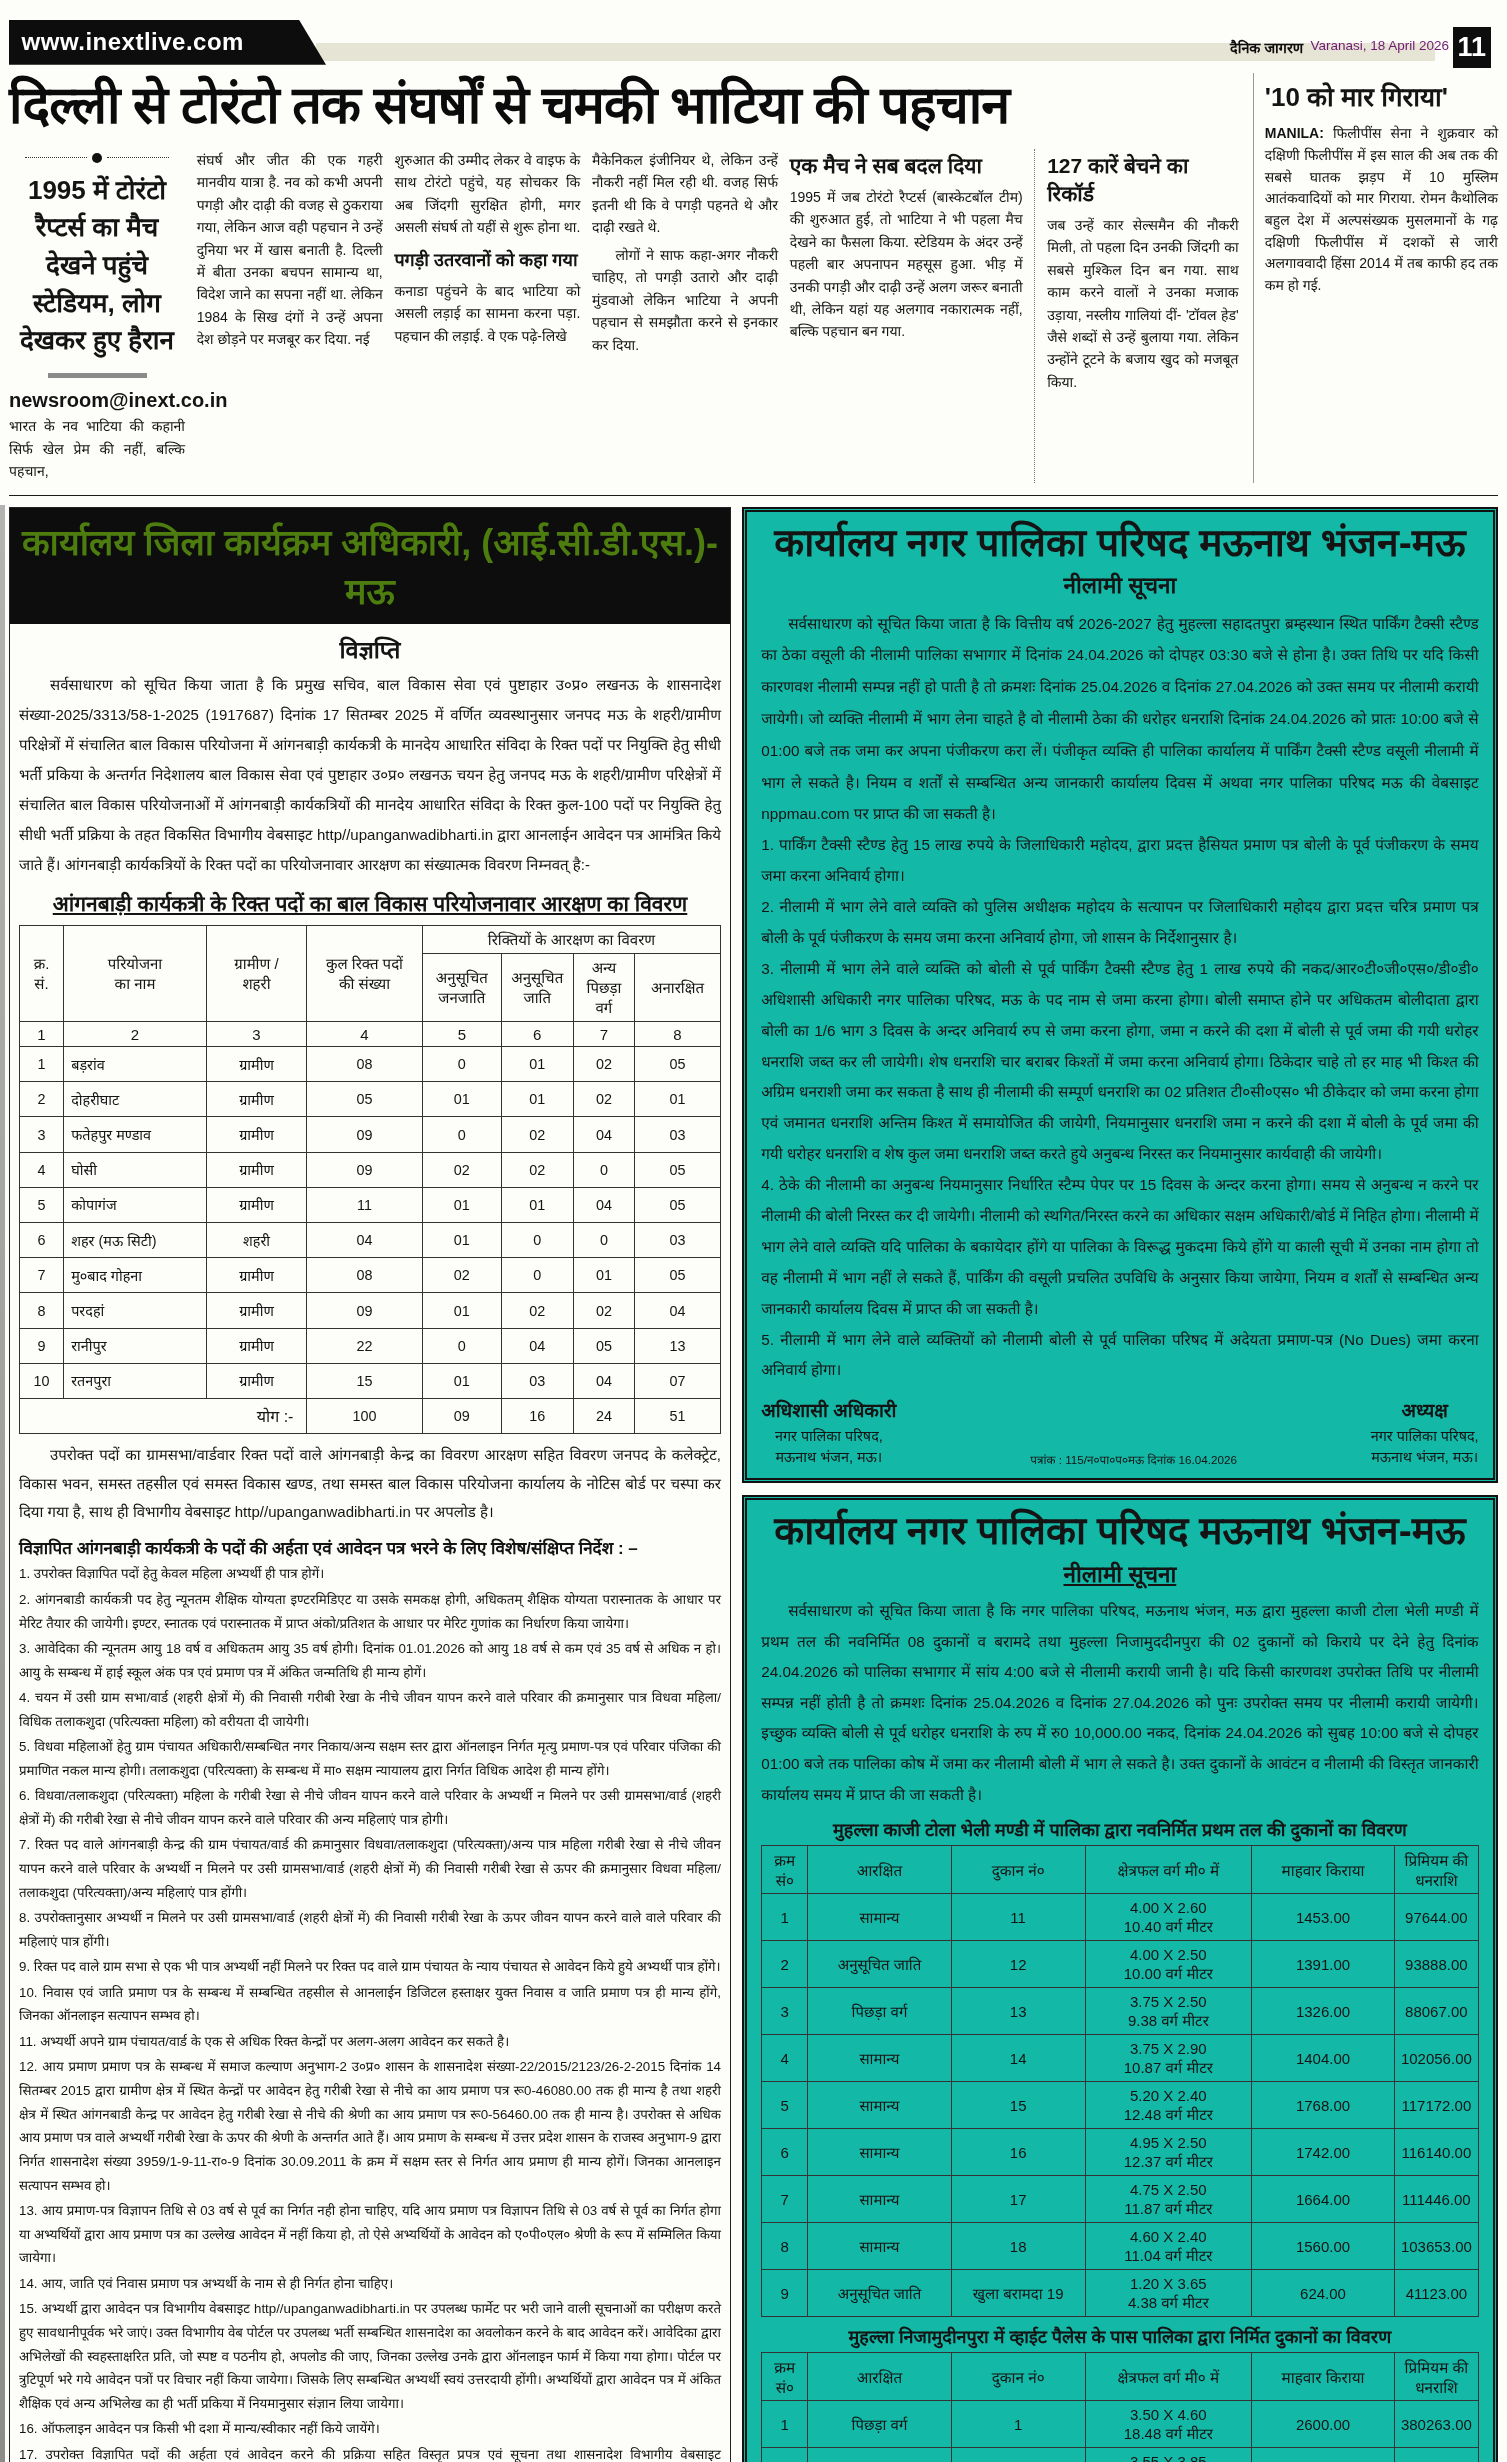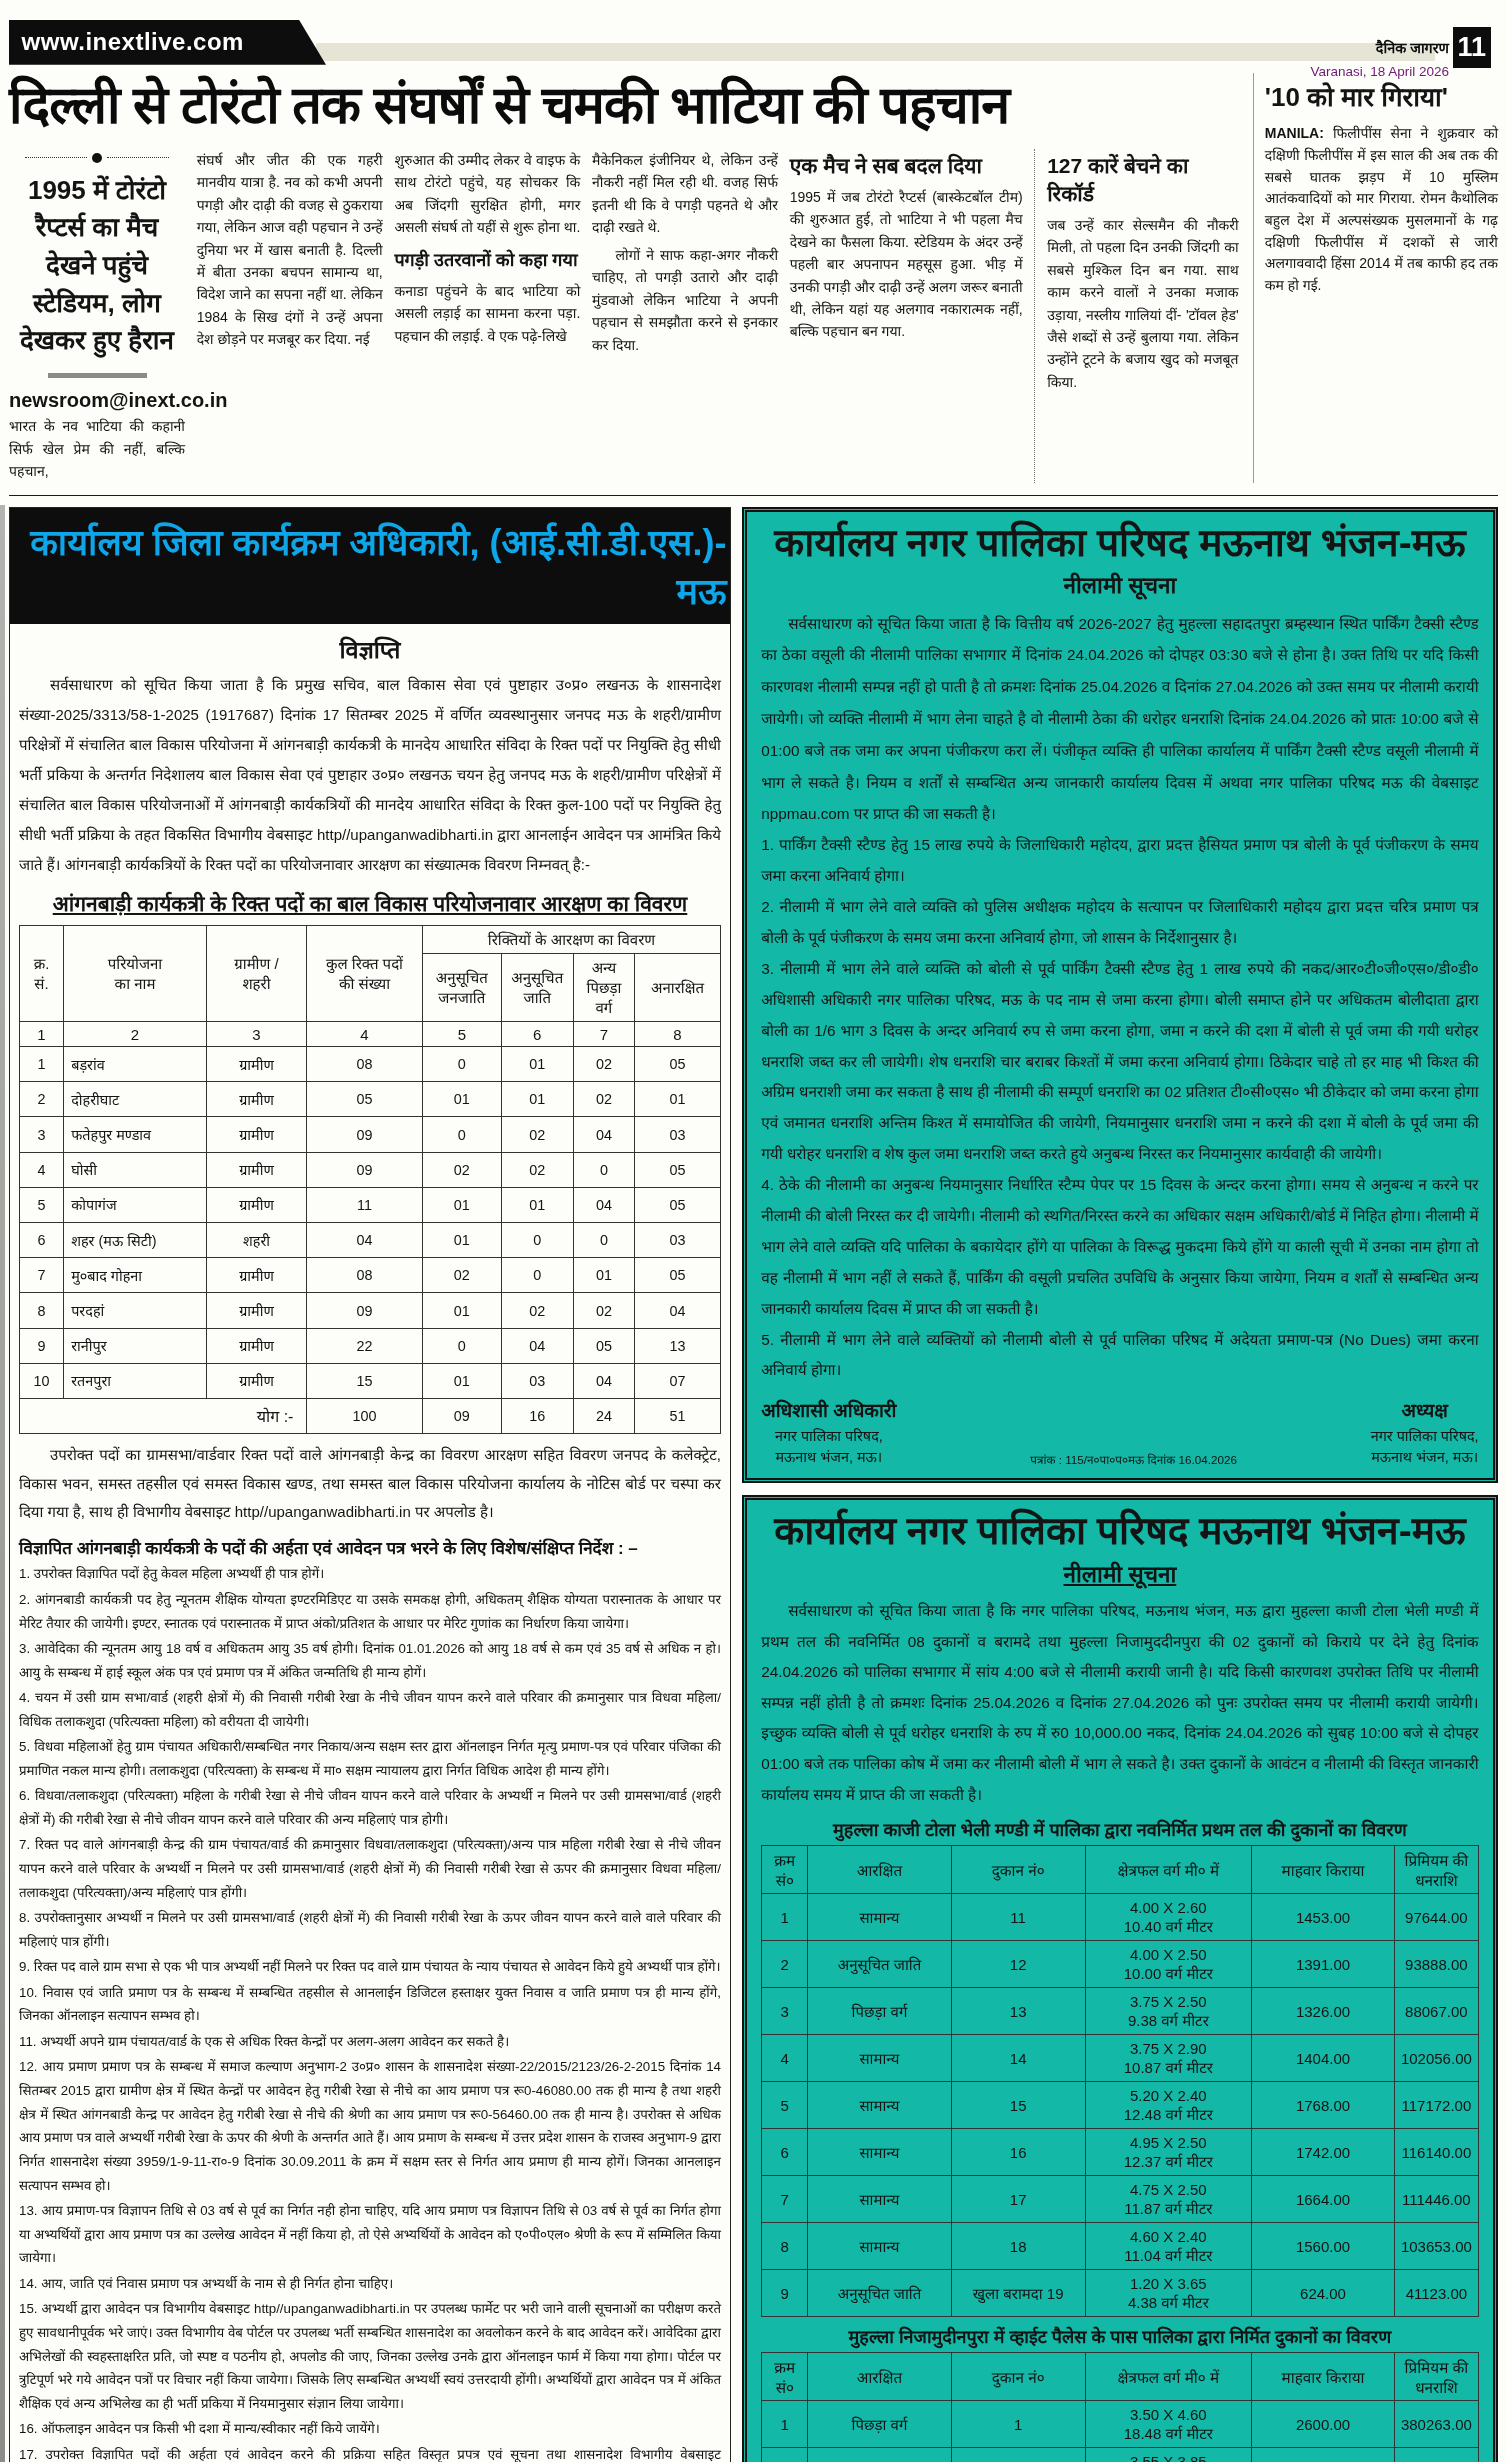--- a/index.html
+++ b/index.html
@@ -6,21 +6,21 @@
   .page{position:relative;width:1507px;min-height:2462px;margin:0 auto;background:#fdfdfa;color:#141414;
         font-family:"Liberation Sans","DejaVu Sans",sans-serif;box-sizing:border-box;padding:5.4px 9px 12.6px 9px;}
   .page-edge{position:absolute;left:0;top:505px;bottom:0;width:5.4px;background:linear-gradient(180deg,#777,#2a2a2a);opacity:.55;}
   
   .masthead{position:relative;height:52px;margin-top:14.4px;}
   .mast-bar{position:absolute;left:307px;right:63px;top:23.5px;height:18px;background:#e6e4d4;}
   .site-tab{position:absolute;left:0;top:0;width:317px;height:45px;background:#0d0d0d;color:#fff;
             display:flex;align-items:center;padding-left:12.6px;box-sizing:border-box;
             clip-path:polygon(0 0,calc(100% - 27px) 0,100% 100%,0 100%);
             font-weight:bold;font-size:24px;letter-spacing:0.5px;}
-  .mast-right{position:absolute;right:49px;top:18px;display:flex;align-items:flex-end;gap:7.2px;font-size:13.5px;flex-direction:column;}
+  .mast-right{position:absolute;right:49px;top:18px;display:flex;align-items:flex-start;gap:7.2px;font-size:13.5px;}
   .brand{font-weight:bold;color:#0d0d0d;font-size:14.4px;}
   .edition{color:#701a75;}
   .pagenum{position:absolute;right:7.2px;top:7.2px;width:38px;height:41px;background:#0d0d0d;color:#fff;
            display:flex;align-items:center;justify-content:center;font-size:27px;font-weight:bold;}
   
   .top-section{display:grid;grid-template-columns:1fr 245px;column-gap:14.4px;margin-top:1px;border-bottom:1.8px solid #1a1a1a;padding-bottom:12.6px;}
   .headline{font-size:52px;font-weight:900;line-height:1.12;letter-spacing:-0.9px;margin:3.6px 0 14.4px 0;color:#0b0b0b;}
   .cols{display:grid;grid-template-columns:176px 186px 186px 186px 233px 1fr;column-gap:11.7px;}
   .body-text{font-size:14px;line-height:1.6;text-align:justify;}
   .standfirst-box{text-align:center;}
@@ -34,21 +34,21 @@
   .boxhead{font-size:21px;font-weight:bold;margin:1.8px 0 7.2px 0;}
   .col-cars{border-left:1.8px dotted #777;padding-left:11.7px;}
   .manila{border-left:0.9px solid #999;padding-left:10.8px;}
   .manila-head{font-size:26px;font-weight:900;margin:5.4px 0 9px 0;}
   .manila-body{font-size:14px;line-height:1.55;text-align:justify;}
   .dateline{font-weight:bold;font-family:"Liberation Sans",sans-serif;}
   
   .bottom{display:grid;grid-template-columns:722px 1fr;column-gap:10.8px;margin-top:10.8px;}
   
   .icds{border:1.8px solid #222;padding:0 9px 7.2px 9px;background:#fdfdfa;}
-  .icds-banner{background:#0d0d0d;color:#0ea5e9;font-size:36px;font-weight:900;text-align:right;padding:9px 3.6px;margin:0 -9px;}
+  .icds-banner{background:#0d0d0d;color:#4d7c0f;font-size:36px;font-weight:900;text-align:center;padding:9px 3.6px;margin:0 -9px;}
   .vigyapti{text-align:center;font-size:23.5px;font-weight:bold;margin:9px 0 5.4px 0;}
   .icds-para{font-size:15px;line-height:2.0;text-align:justify;}
   .icds-table-title{font-size:21px;font-weight:bold;text-decoration:underline;text-align:center;margin:9px 0 7.2px 0;}
   table{border-collapse:collapse;width:100%;}
   th,td{border:0.9px solid #333;padding:3.6px 4.5px;font-size:14.4px;text-align:center;vertical-align:middle;white-space:pre-line;}
   th{font-weight:normal;font-size:15px;}
   .icds-table td{height:27px;}
   .icds-table .name-cell{text-align:left;padding-left:7.2px;}
   .total-label{text-align:right;padding-right:12.6px;font-size:16px;}
   .directions-head{font-size:17px;font-weight:bold;margin:9px 0 3.6px 0;}

